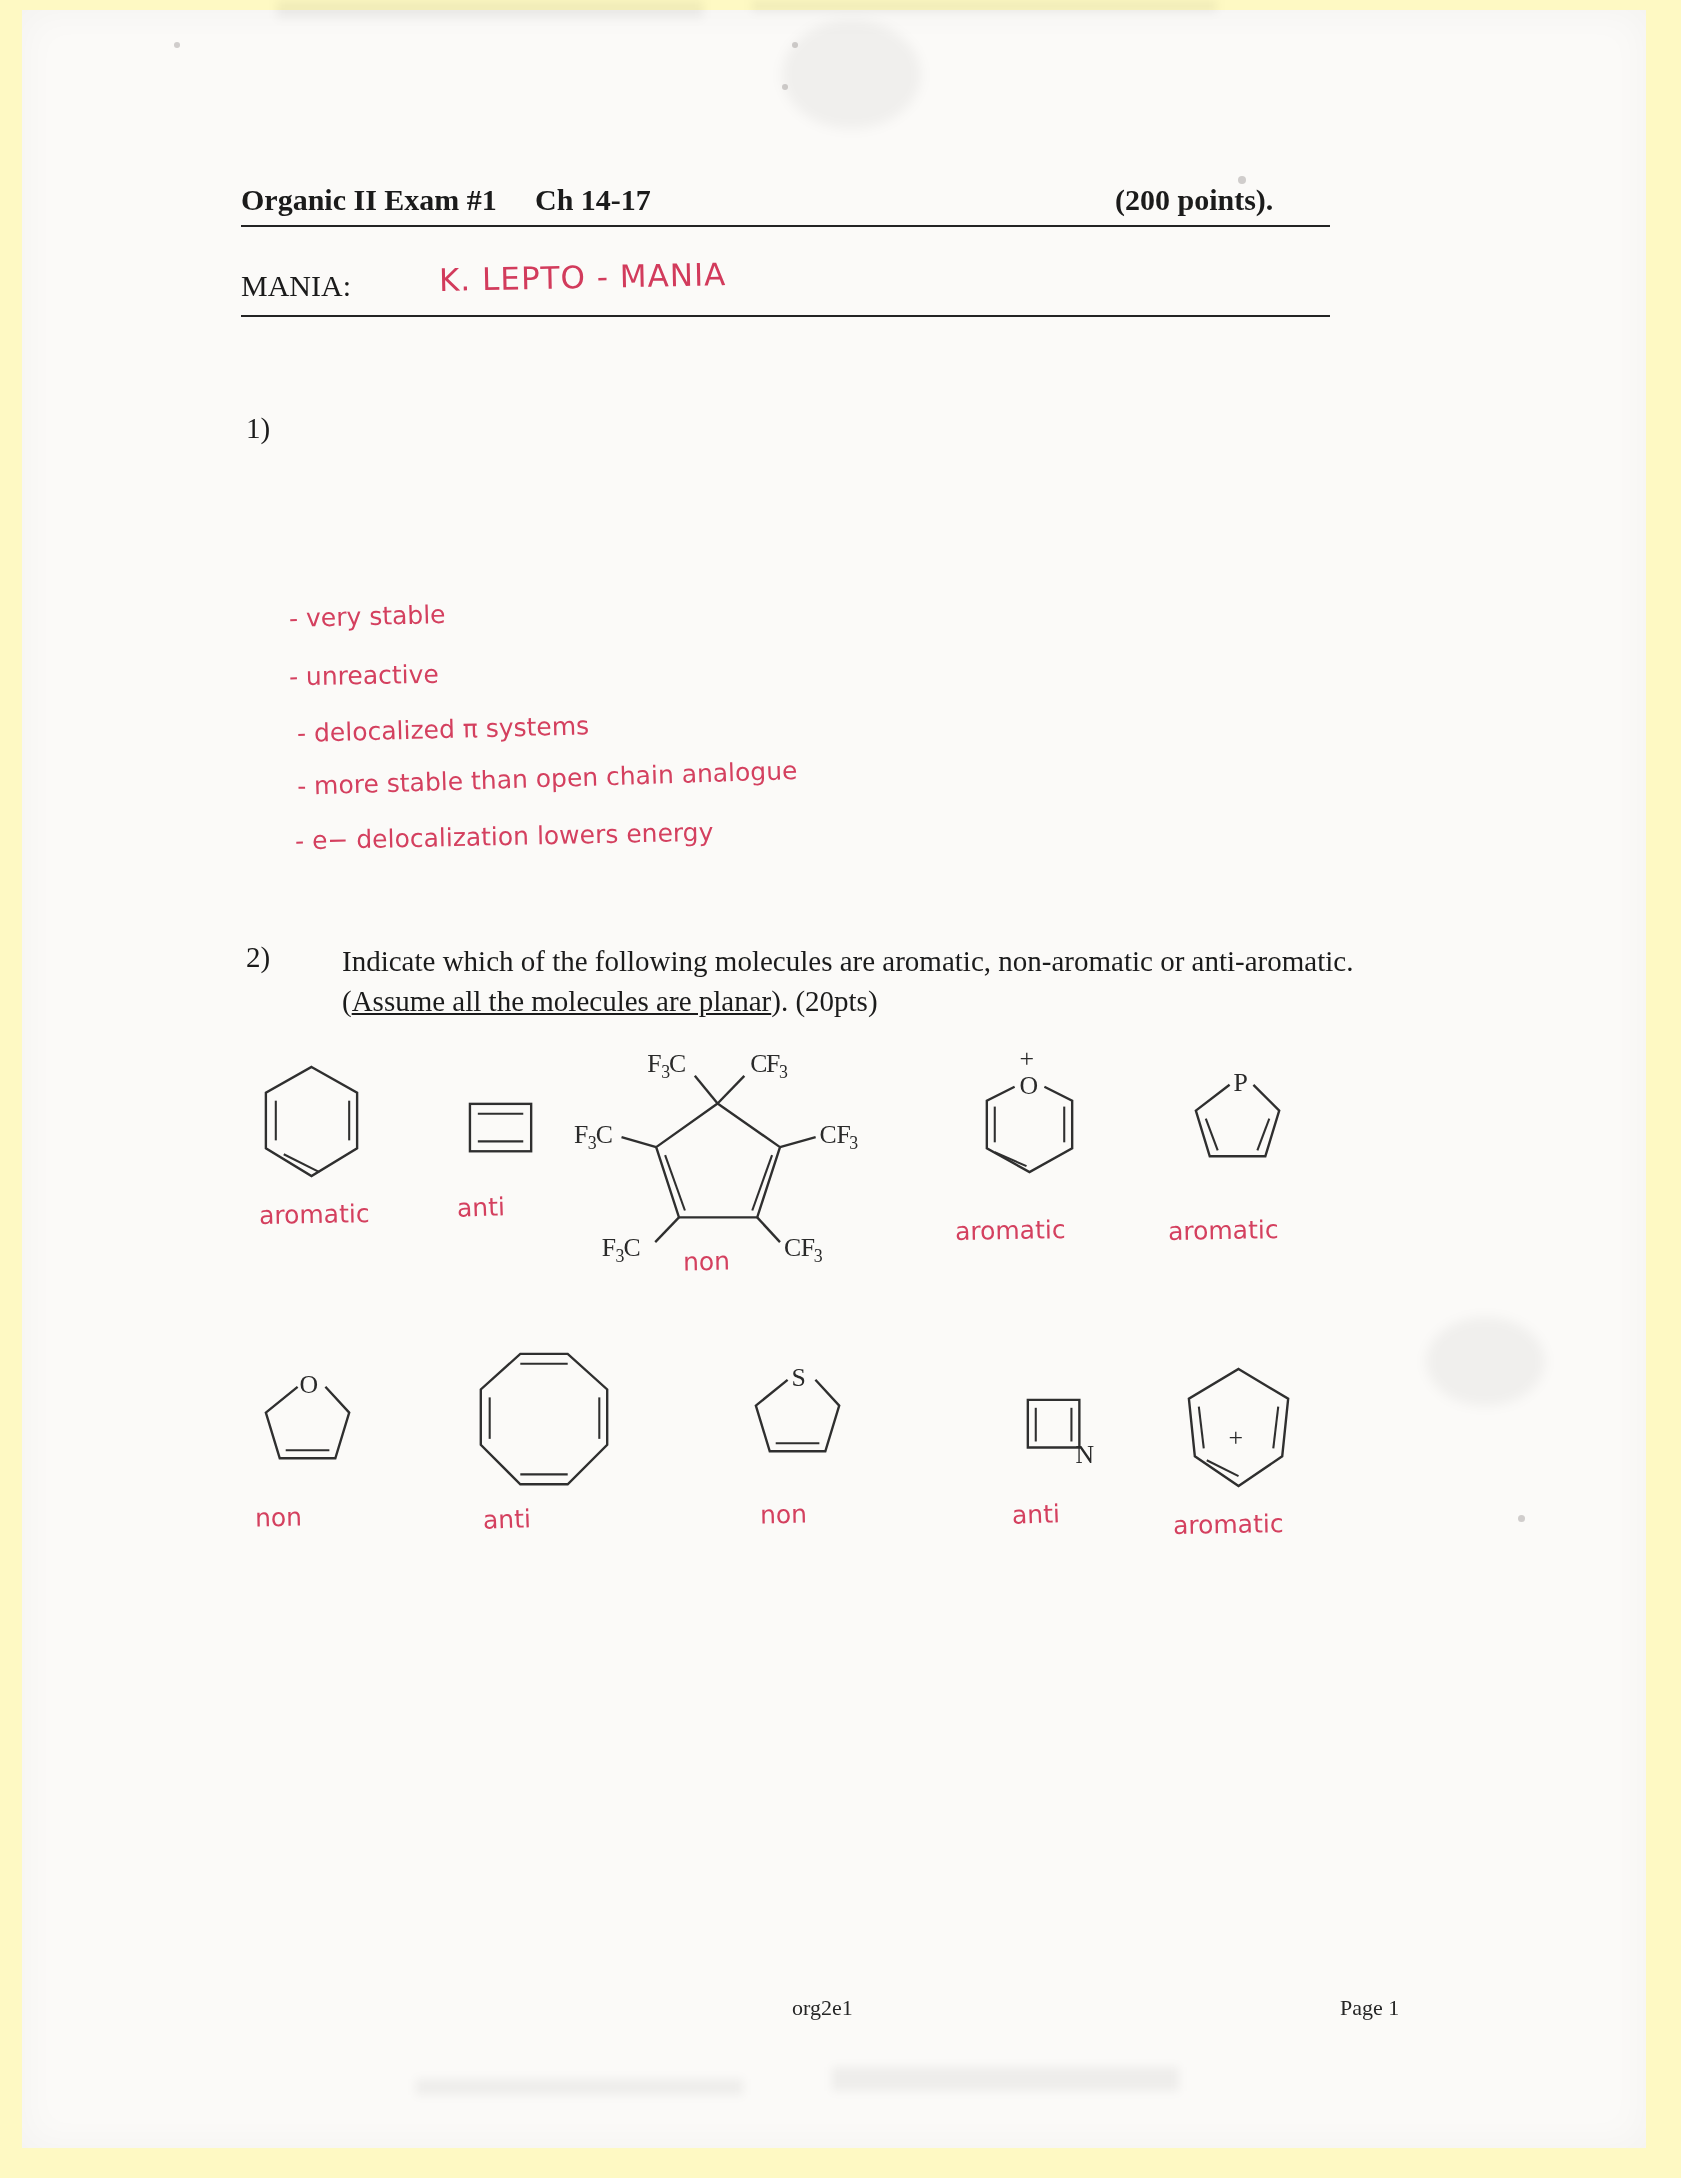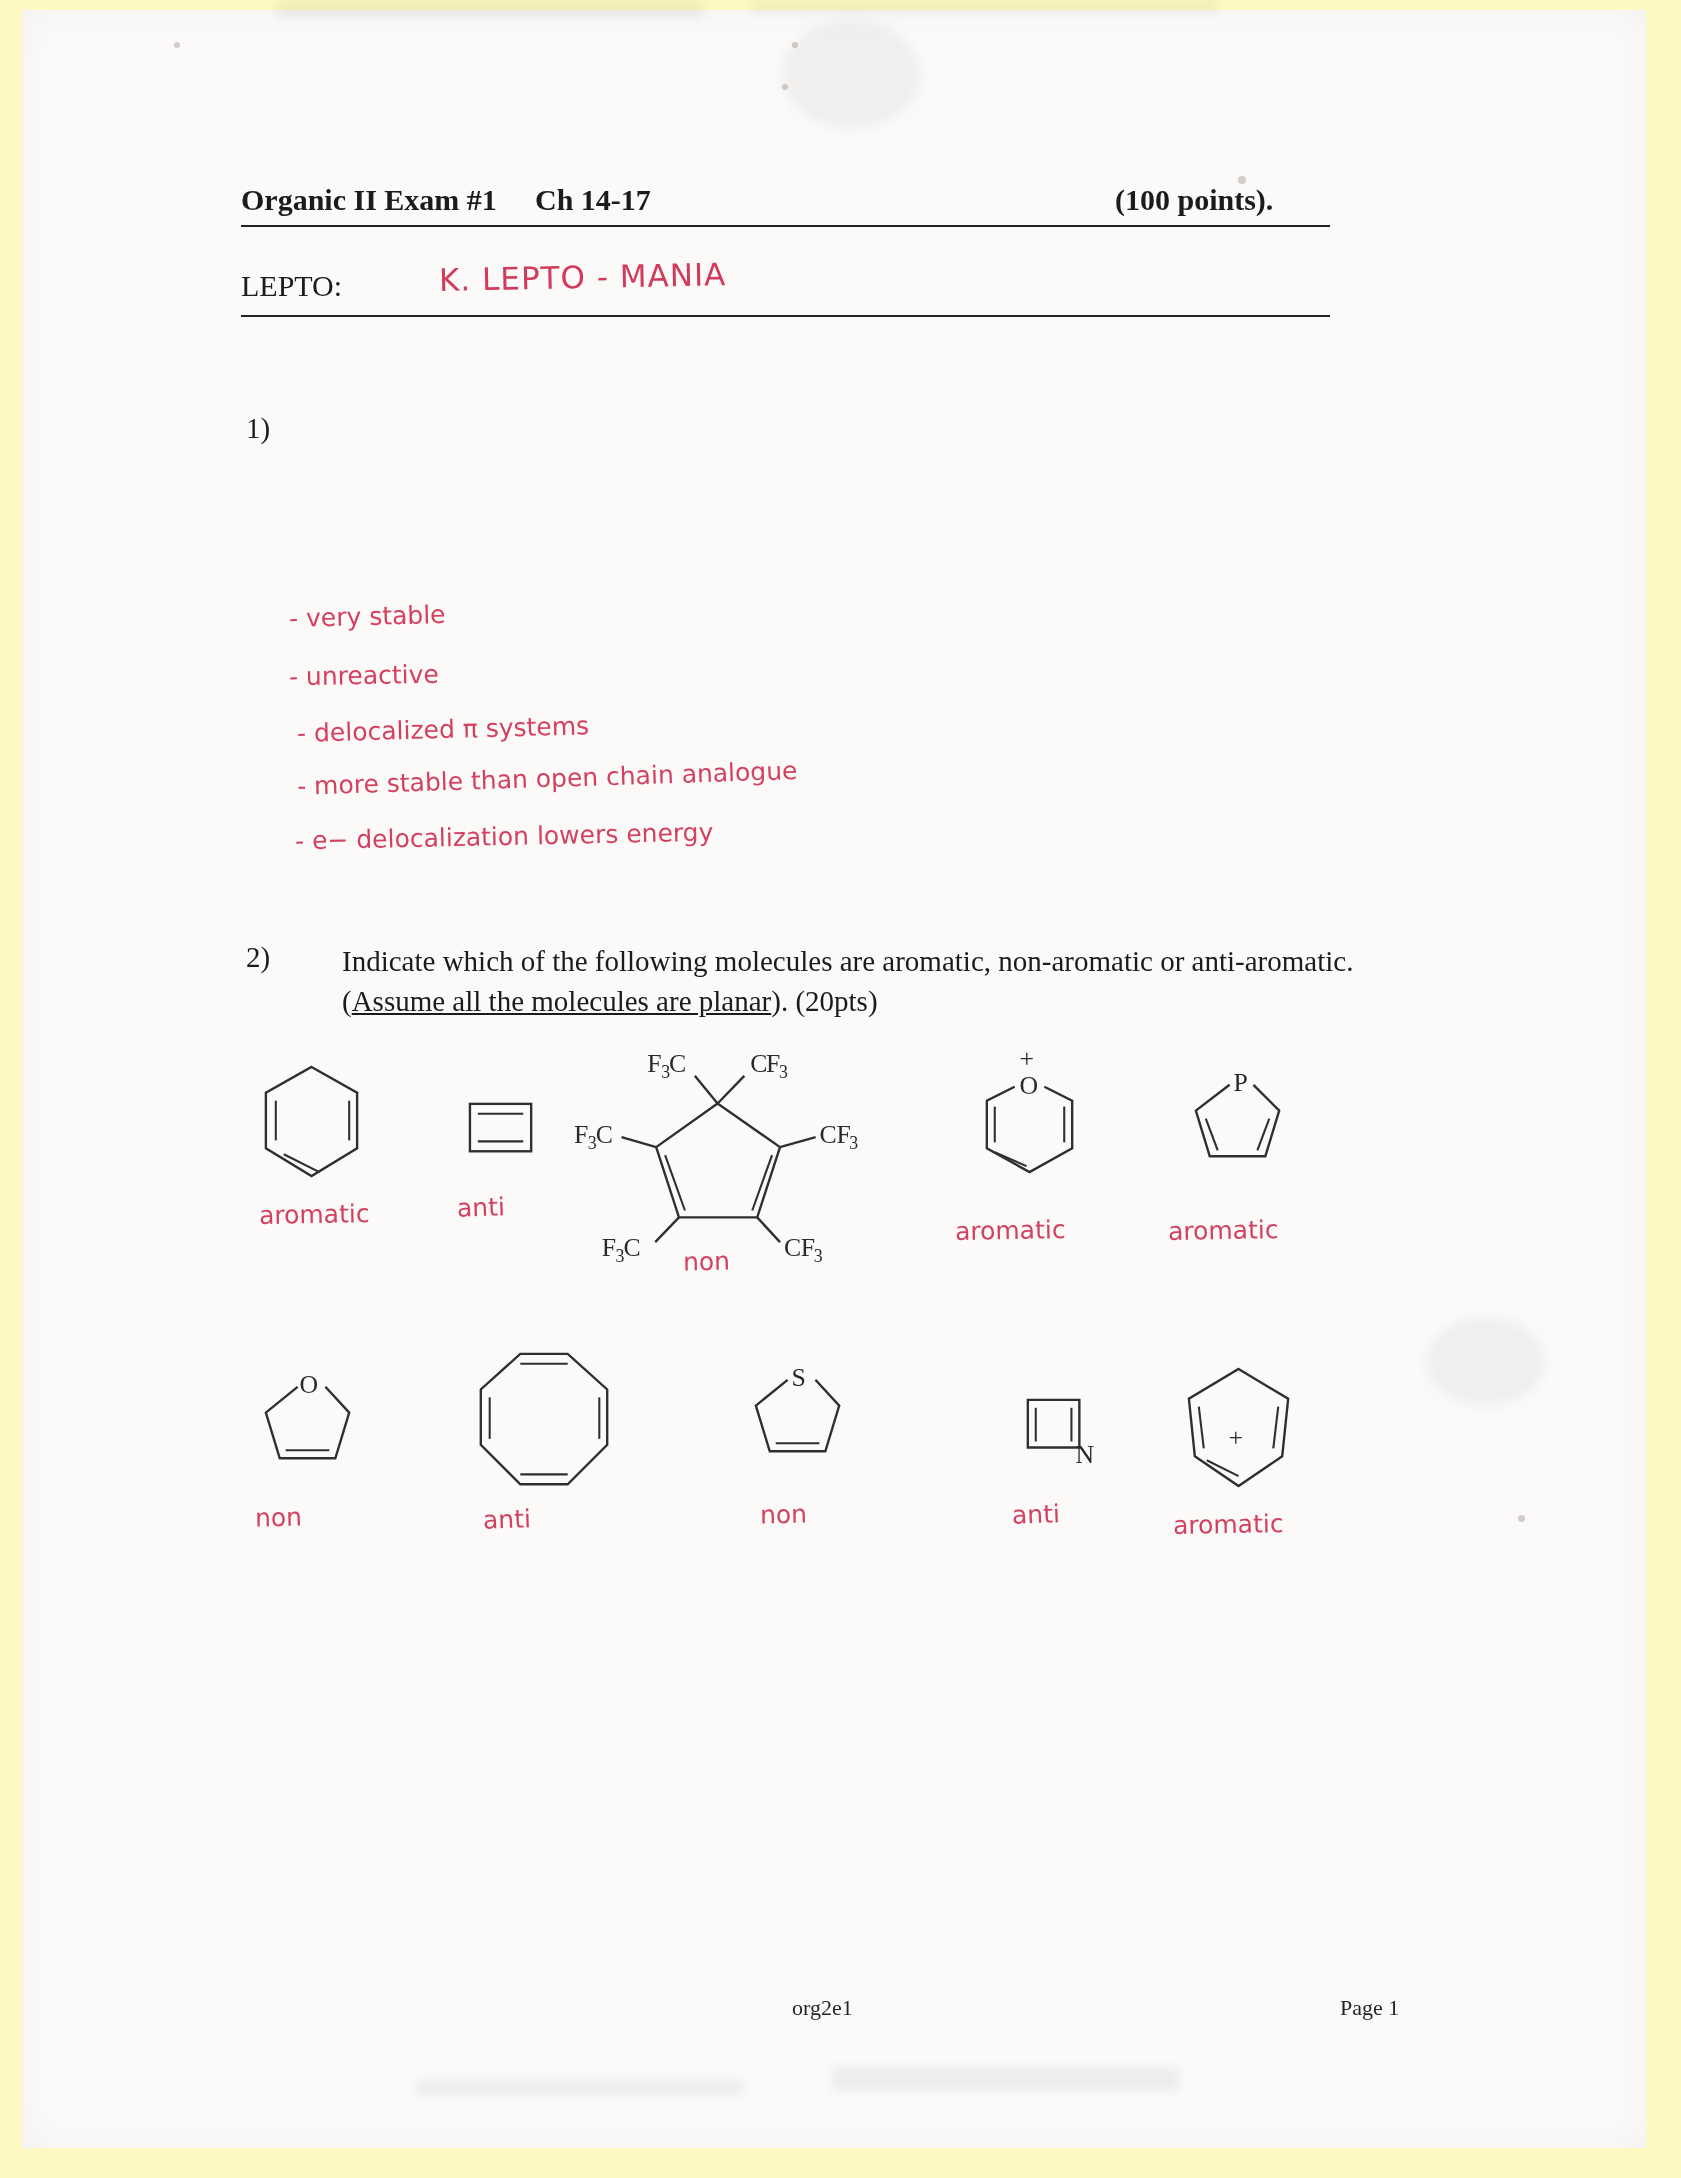--- a/index.html
+++ b/index.html
@@ -167,25 +167,25 @@
   <div class="dust" style="left:792px;top:42px;width:6px;height:6px;"></div>
   <div class="dust" style="left:782px;top:84px;width:6px;height:6px;"></div>
   <div class="dust" style="left:1238px;top:176px;width:8px;height:8px;"></div>
   <div class="dust" style="left:1518px;top:1515px;width:7px;height:7px;"></div>
 
   <div class="content">
 
     <div class="hdr">
       <span class="t1">Organic II Exam #1</span>
       <span class="t2">Ch 14-17</span>
-      <span class="t3">(100 points).</span>
+      <span class="t3">(200 points).</span>
     </div>
     <div class="hdr-rule"></div>
 
-    <div class="name-label">LEPTO:</div>
+    <div class="name-label">MANIA:</div>
     <div class="name-hand">K. LEPTO - MANIA</div>
     <div class="name-rule"></div>
 
     <div class="qnum q1num">1)</div>
 
     <div class="hand ans1" style="left:289px;top:602px;transform:rotate(-1.5deg);">- very stable</div>
     <div class="hand ans1" style="left:289px;top:661px;transform:rotate(-1deg);">- unreactive</div>
     <div class="hand ans1" style="left:297px;top:715px;transform:rotate(-1.5deg);">- delocalized π systems</div>
     <div class="hand ans1" style="left:297px;top:764px;transform:rotate(-1.8deg);">- more stable than open chain analogue</div>
     <div class="hand ans1" style="left:295px;top:822px;transform:rotate(-1.2deg);">- e− delocalization lowers energy</div>

